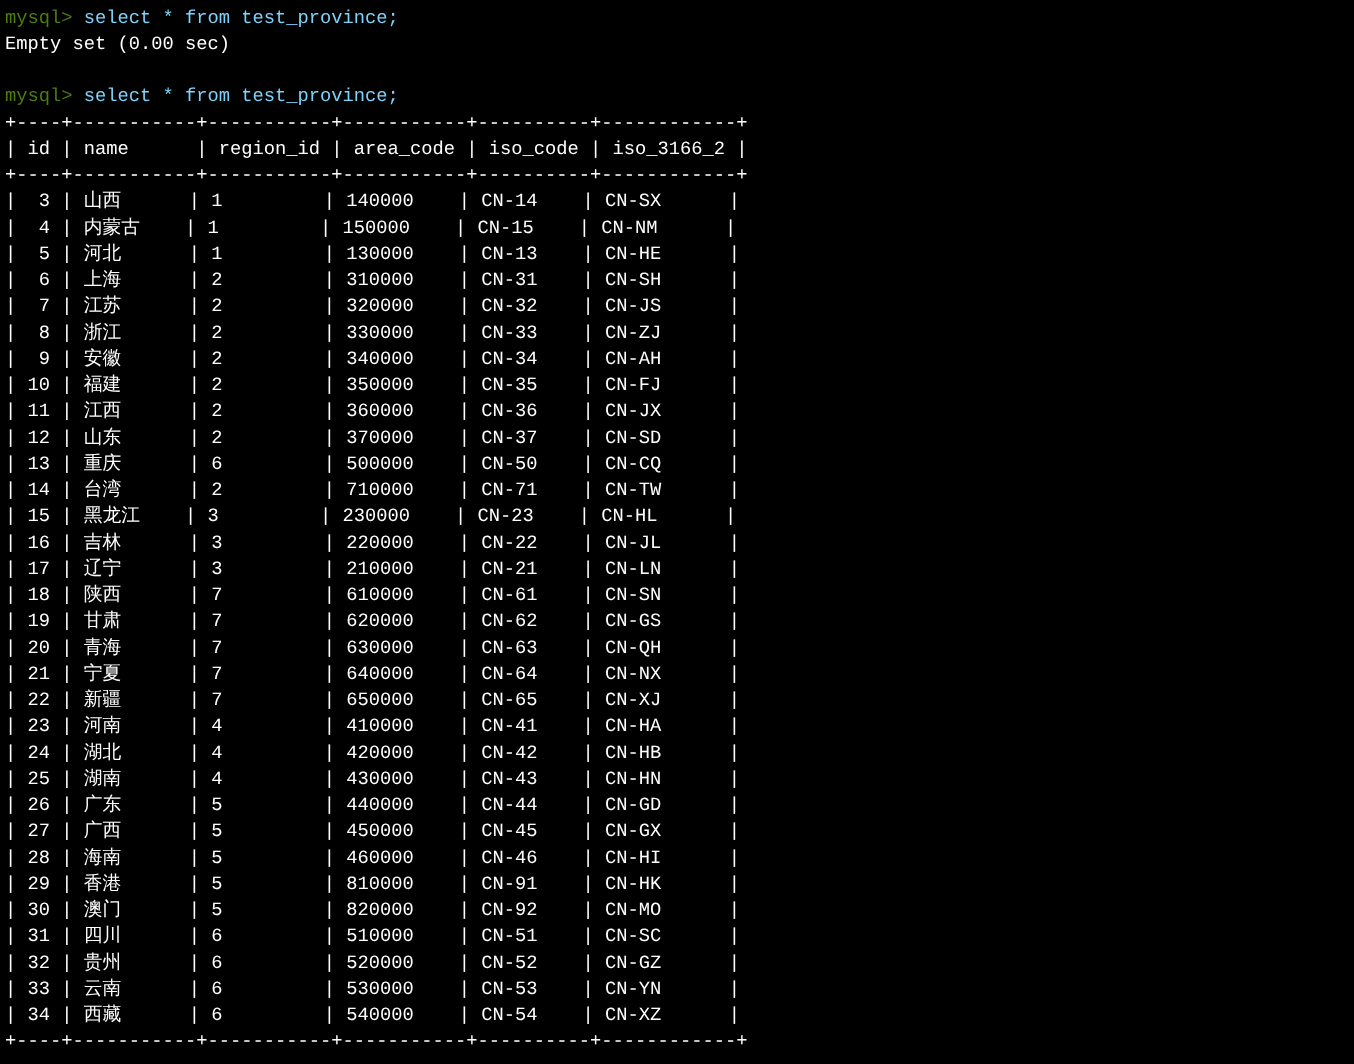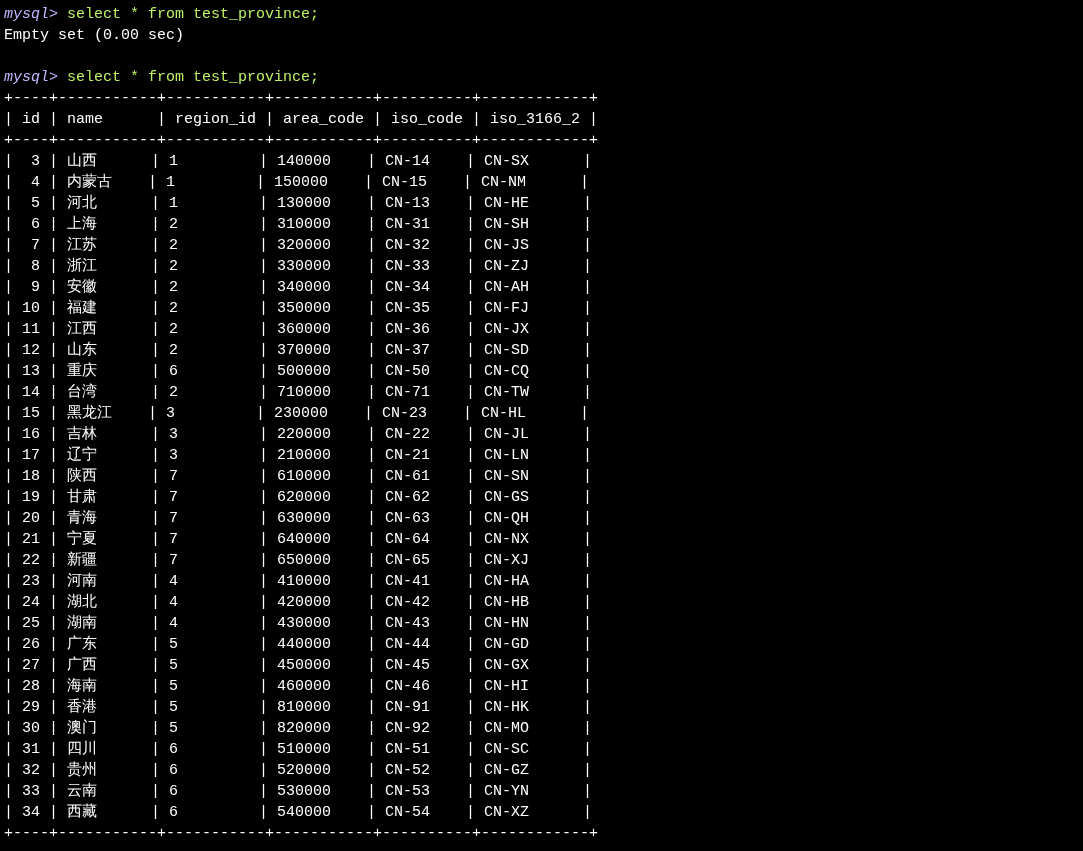--- a/index.html
+++ b/index.html
@@ -13,25 +13,24 @@
       font-family: "Consolas", "Courier New", monospace;
       font-size: 15px;
       line-height: 1.4;
       padding: 4px;
       white-space: pre;
       width: 1083px;
       height: 851px;
       overflow: hidden;
     }
     .prompt {
-      color: #c4b5fd;
-      font-style: italic;
+      color: #4d7c0f;
     }
     .query {
-      color: #bef264;
+      color: #7dd3fc;
     }
     .line {
       color: #ffffff;
     }
     .divider {
       color: #ffffff;
       letter-spacing: 0;
     }
   </style>
 </head>

